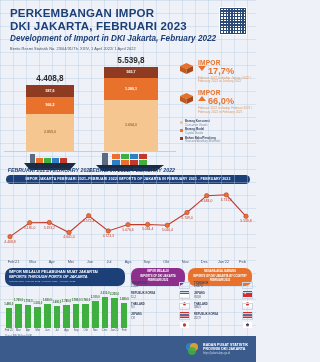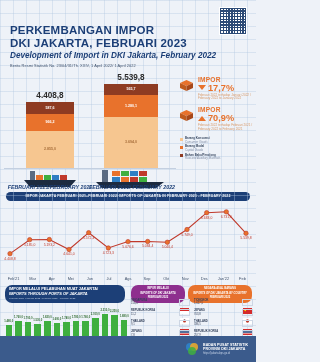--- a/index.html
+++ b/index.html
@@ -12,21 +12,21 @@
   }
   .grid-bg {
     position: absolute; inset: 0;
     background-image:
       linear-gradient(to right, rgba(180,200,225,.38) 1px, transparent 1px),
       linear-gradient(to bottom, rgba(180,200,225,.38) 1px, transparent 1px);
     background-size: 13px 13px;
     pointer-events: none;
   }
   
-  .header { position: relative; padding: 24px 10px 4px 10px; }
+  .header { position: relative; padding: 7px 10px 4px 10px; }
   .title {
     color: #1c3f77; font-weight: bold; font-size: 11.5px;
     line-height: 12.5px; letter-spacing: .2px;
   }
   .subtitle {
     color: #1c3f77; font-style: italic; font-weight: bold;
     font-size: 8.2px; margin-top: 2px;
   }
   .brs { color: #41526b; font-size: 3.9px; margin-top: 2.5px; letter-spacing: .05px; }
   .qr {
@@ -63,21 +63,21 @@
     position: absolute; bottom: 0; text-align: center;
     color: #1c3f77; font-weight: bold; font-style: italic; font-size: 5.3px;
   }
   
   .stats { position: absolute; right: 2px; top: 4px; width: 76px; }
   .stat { position: relative; padding-left: 20px; margin-bottom: 5px; }
   .box-icon {
     position: absolute; left: 1px; top: 3px; width: 15px; height: 13px;
   }
   .stat-title { color: #e8722c; font-weight: bold; font-size: 6.6px; letter-spacing: .2px; }
-  .stat-val { color: #e8722c; font-weight: bold; font-size: 9.2px; display:flex; align-items:center; gap:2px; }
+  .stat-val { color: #e8722c; font-weight: bold; font-size: 9.2px; display:flex; align-items:flex-start; gap:2px; }
   .tri-down { width:0;height:0;border-left:4px solid transparent;border-right:4px solid transparent;border-top:5px solid #e8722c; }
   .tri-up { width:0;height:0;border-left:4px solid transparent;border-right:4px solid transparent;border-bottom:5px solid #e8722c; }
   .stat-note { color: #d89a6a; font-size: 3.1px; line-height: 3.9px; margin-top: 1px; }
   .legend-top { margin-top: 3px; padding-left: 2px; }
   .legend-row { display: flex; gap: 2px; align-items: flex-start; margin-bottom: 1.5px; }
   .lg-sw { width: 3px; height: 3px; margin-top: .6px; flex: none; }
   .legend-row .txt { font-size: 2.9px; line-height: 3.4px; color: #3a4a62; }
   .legend-row .txt i { color: #7e8da6; }
   
   .banner {
@@ -217,21 +217,21 @@
     </div>
     <div class="stat">
       <svg class="box-icon" viewBox="0 0 15 13">
         <path d="M1 4 L7.5 1 L14 4 L7.5 7 Z" fill="#e8722c"></path>
         <path d="M1 4 L7.5 7 L7.5 12 L1 9 Z" fill="#c05a1d"></path>
         <path d="M14 4 L7.5 7 L7.5 12 L14 9 Z" fill="#a8481a"></path>
       </svg>
       <div class="stat-title">IMPOR</div>
       <div class="stat-val">
         <span class="tri-up"></span>
-        <span>70,9%</span>
+        <span>66,0%</span>
       </div>
       <div class="stat-note">Februari 2022 terhadap Februari 2021 / February 2022 to February 2021</div>
     </div>
 
     <div class="legend-top">
       <div class="legend-row">
         <span class="lg-sw" style="background:#f6c690"></span>
         <span class="txt">
           <b>Barang Konsumsi</b><br><i>Consumer Goods</i>
         </span>

